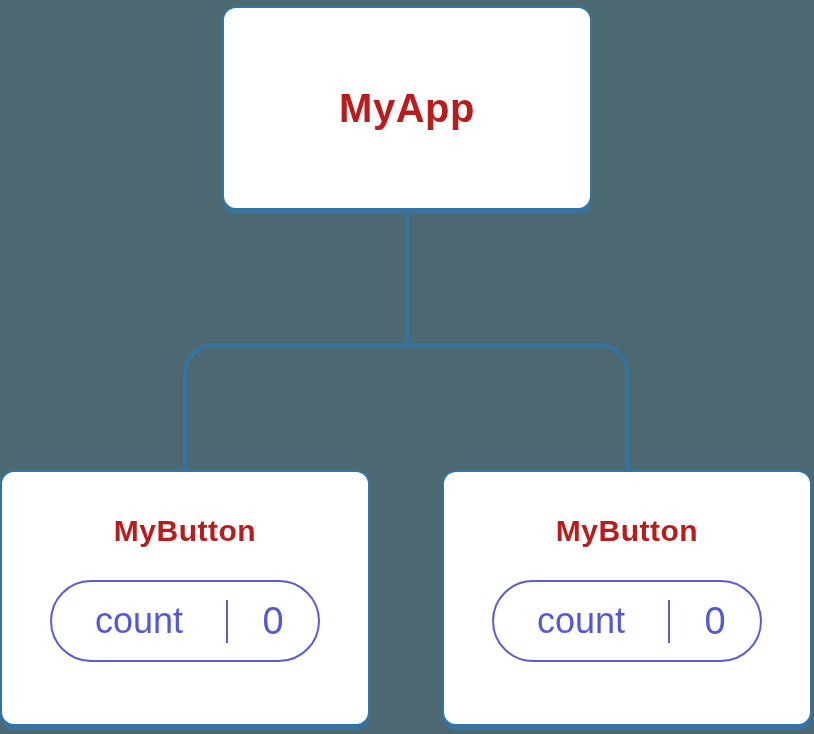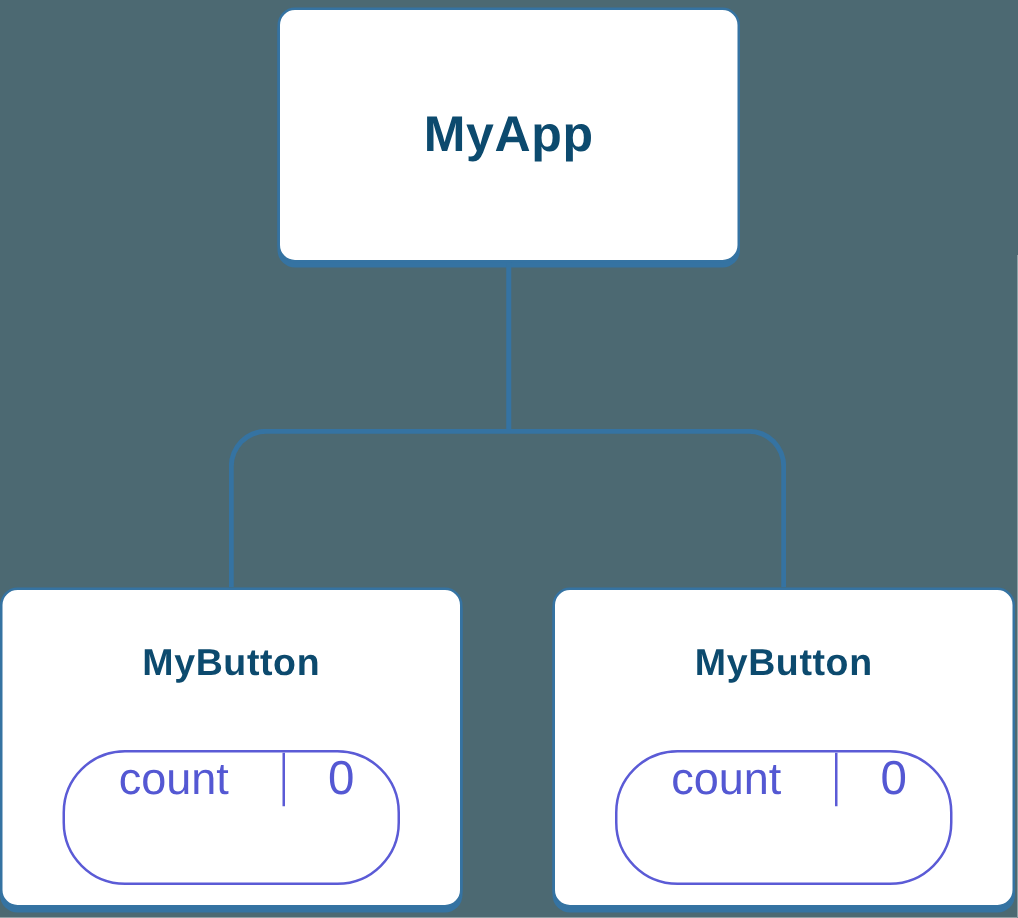--- a/index.html
+++ b/index.html
@@ -33,21 +33,21 @@
     top: 470px;
     width: 370px; height: 256px;
     display: flex;
     flex-direction: column;
     align-items: center;
   }
   .node-child-left  { left: 0px; }
   .node-child-right { left: 442px; }
 
   .node-label {
-    color: #0c4a6e;
+    color: #b91c1c;
     font-size: 40px;
     font-weight: 700;
     letter-spacing: 0.5px;
     line-height: 1;
   }
   .node-child .node-label {
     font-size: 30px;
     margin-top: 44px;
   }
 
@@ -65,27 +65,27 @@
     width: 446px; height: 127px;
     border: 4px solid #3573A2;
     border-bottom: none;
     border-radius: 30px 30px 0 0;
     background: transparent;
   }
 
   
   .pill {
     box-sizing: border-box;
-    margin-top: 54px;
-    width: 270px; height: 108px;
+    margin-top: 34px;
+    width: 270px; height: 82px;
     border: 2px solid #5B5BD6;
     border-radius: 50px;
     background: #FFFFFF;
     display: flex;
-    align-items: flex-start;
+    align-items: center;
     overflow: hidden;
   }
   .pill-key {
     width: 174px;
     display: flex;
     align-items: center;
     justify-content: center;
     color: #5458D3;
     font-size: 36px;
   }

